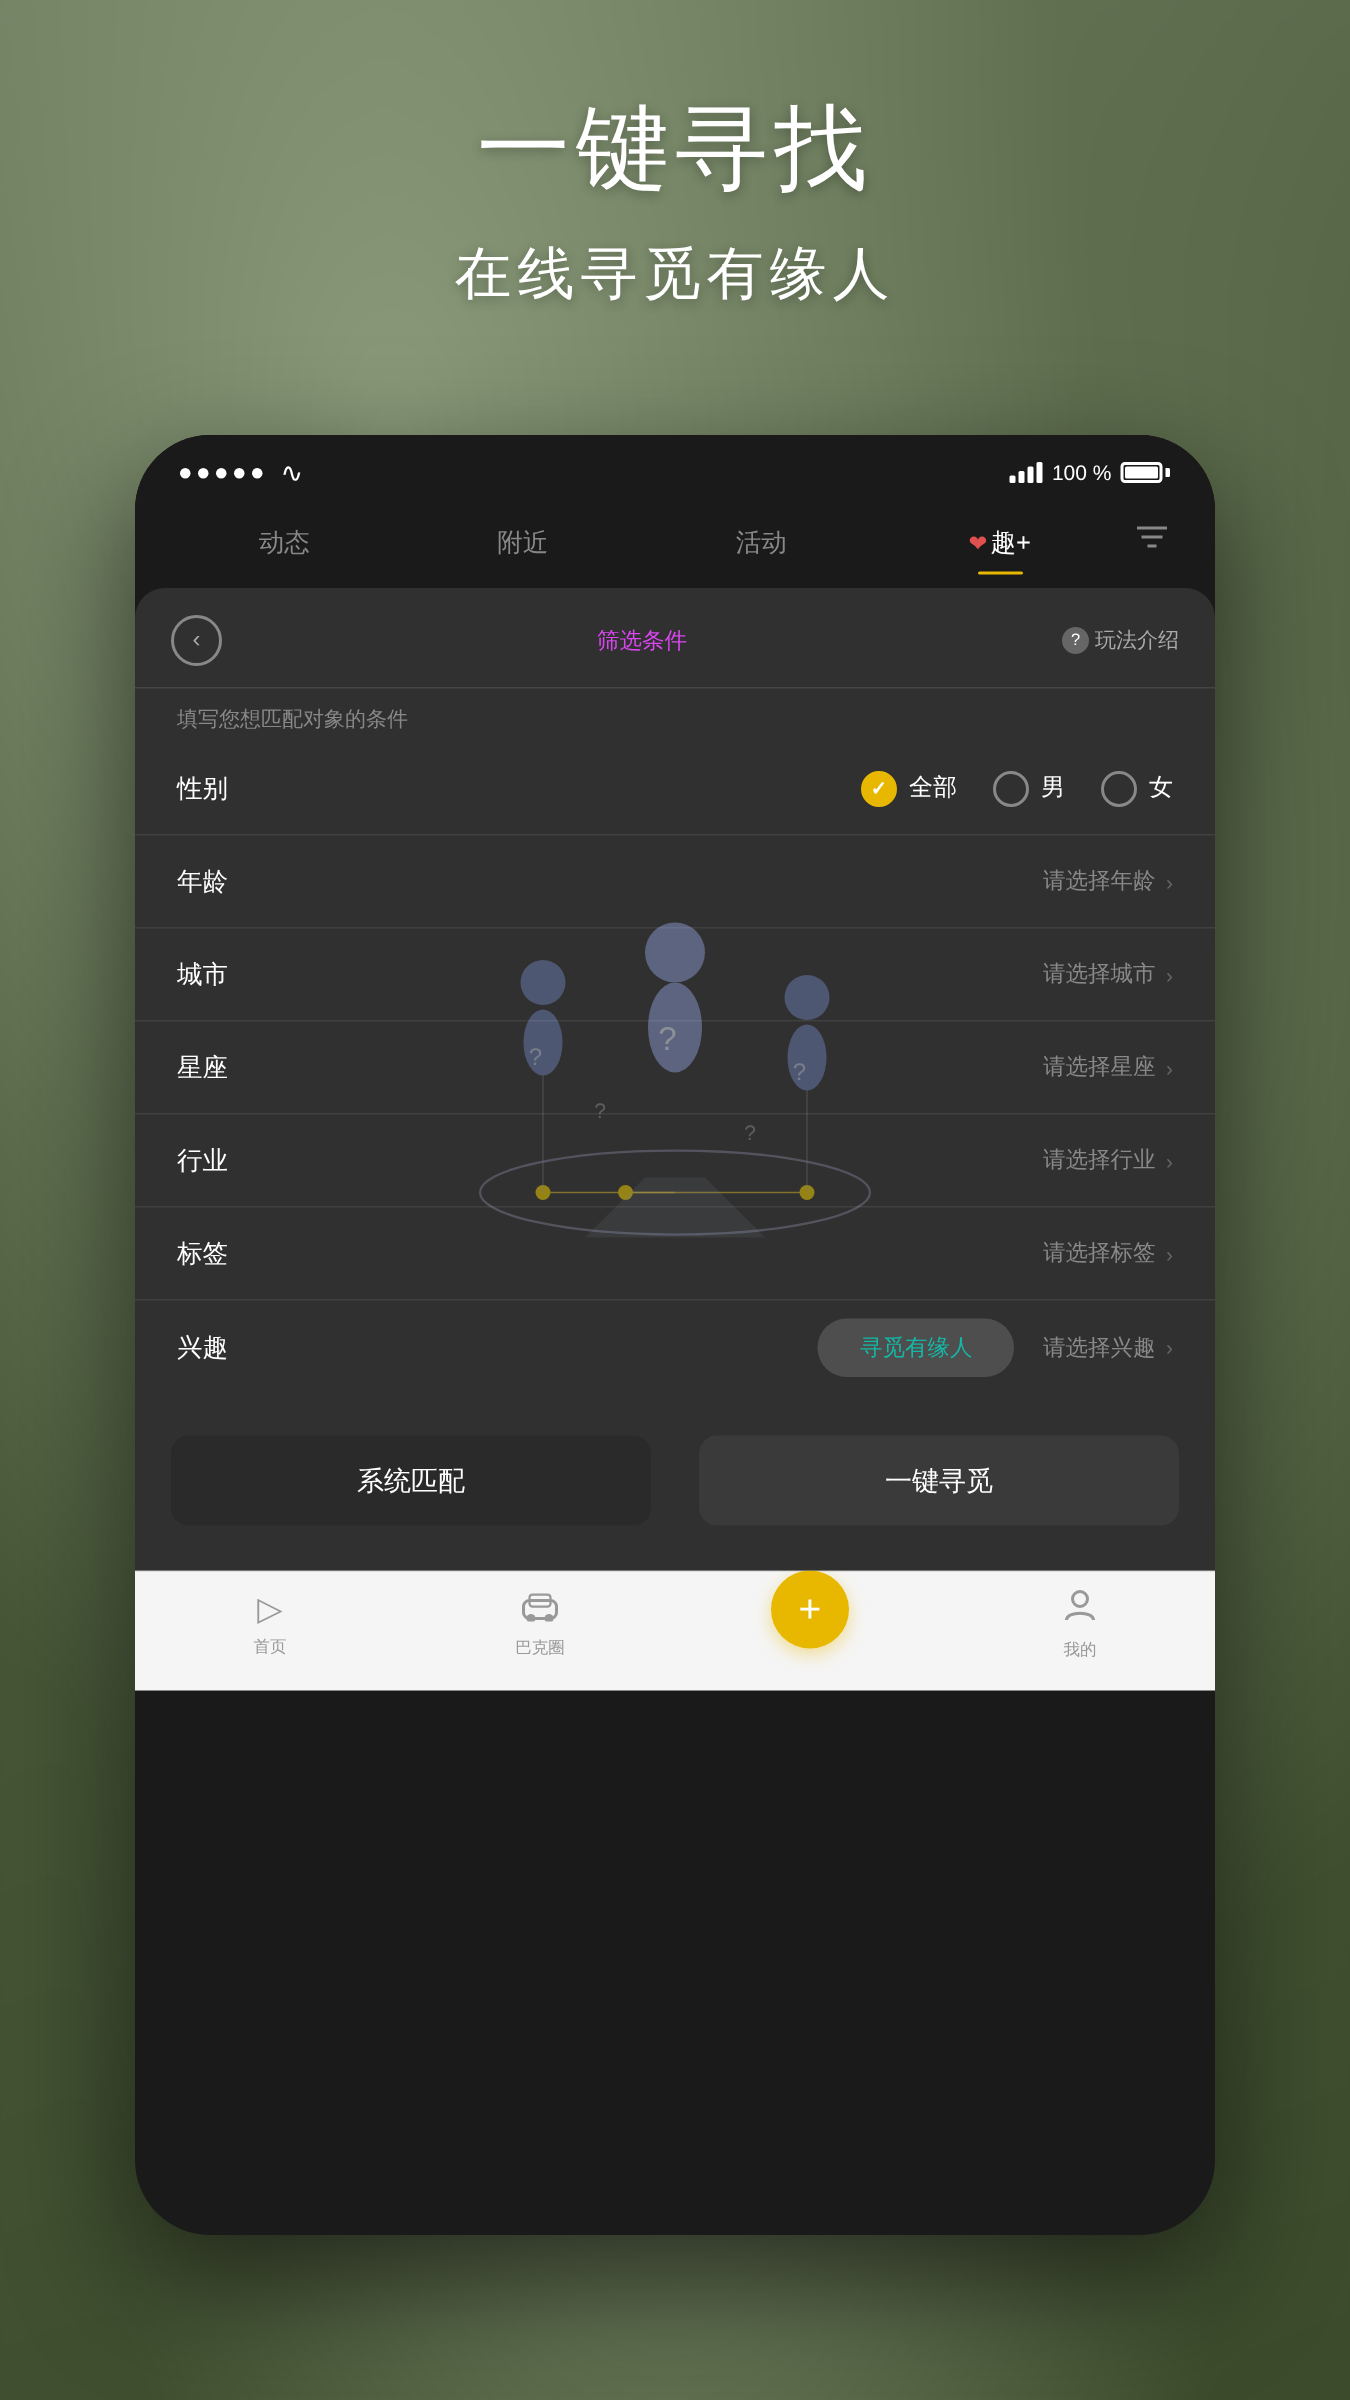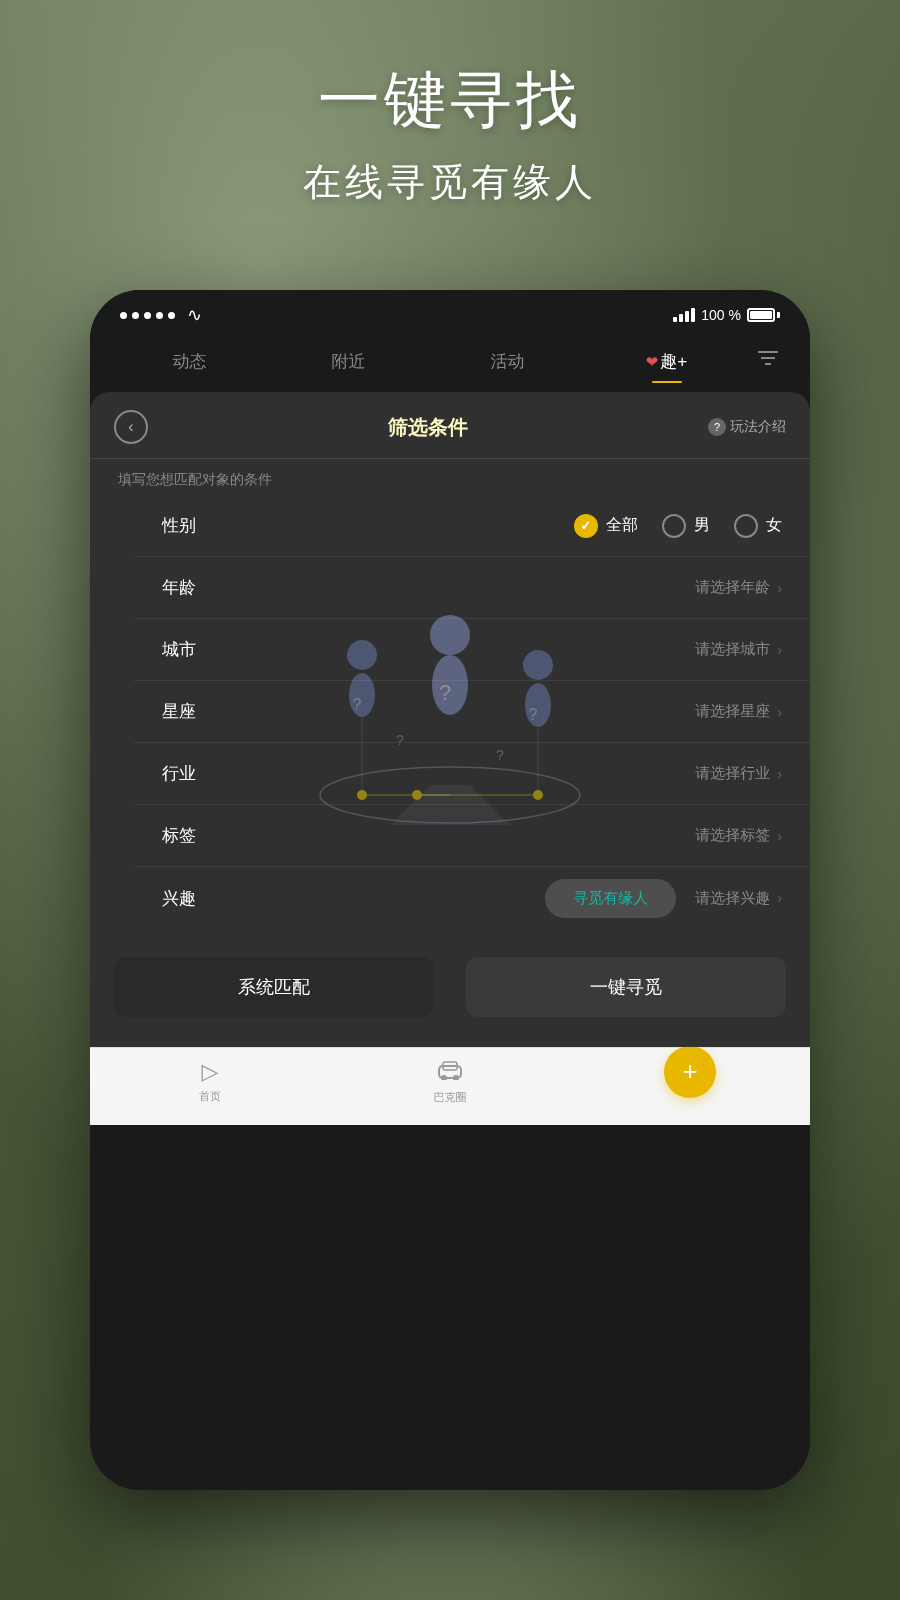--- a/index.html
+++ b/index.html
@@ -208,23 +208,23 @@
       border-radius: 50%;
       border: 2px solid #888;
       display: flex; align-items: center; justify-content: center;
       color: #aaa;
       font-size: 16px;
       cursor: pointer;
       background: transparent;
     }
 
     .modal-title {
-      color: #fef9c3;
-      font-size: 20px;
-      font-weight: 700;
+      color: #d946ef;
+      font-size: 15px;
+      font-weight: 400;
     }
 
     .help-link {
       display: flex; align-items: center; gap: 4px;
       color: #aaa;
       font-size: 14px;
       cursor: pointer;
     }
 
     .help-circle {
@@ -500,21 +500,21 @@
           <ellipse cx="258" cy="150" rx="13" ry="22" fill="#6878a8"></ellipse>
 
           <text x="165" y="145" font-size="22" fill="rgba(255,255,255,0.7)" text-anchor="middle">?</text>
           <text x="77" y="155" font-size="16" fill="rgba(255,255,255,0.5)" text-anchor="middle">?</text>
           <text x="253" y="165" font-size="16" fill="rgba(255,255,255,0.5)" text-anchor="middle">?</text>
           <text x="120" y="190" font-size="14" fill="rgba(255,255,255,0.4)" text-anchor="middle">?</text>
           <text x="220" y="205" font-size="14" fill="rgba(255,255,255,0.4)" text-anchor="middle">?</text>
         </svg>
       </div>
 
-      <div style="position:relative; z-index:2;margin-left:44px;">
+      <div style="position:relative; z-index:2;">
 
         <div class="filter-row">
           <div class="filter-label">性别</div>
           <div class="gender-options">
             <div class="gender-option">
               <div class="radio-circle checked">
                 <span class="radio-check">✓</span>
               </div>
               <span>全部</span>
             </div>
@@ -600,15 +600,24 @@
           <rect x="6" y="4" width="14" height="8" rx="2" fill="none" stroke="#999" stroke-width="1.5"></rect>
           <circle cx="7" cy="20" r="3" fill="#999"></circle>
           <circle cx="19" cy="20" r="3" fill="#999"></circle>
         </svg>
       </div>
       <div class="bottom-nav-label">巴克圈</div>
     </div>
     <div class="bottom-nav-item">
       <div class="bottom-nav-plus">+</div>
     </div>
+    <div class="bottom-nav-item">
+      <div class="bottom-nav-icon">
+        <svg width="22" height="24" viewBox="0 0 22 24">
+          <circle cx="11" cy="8" r="5" fill="none" stroke="#999" stroke-width="2"></circle>
+          <path d="M2 22 C2 16 20 16 20 22" fill="none" stroke="#999" stroke-width="2"></path>
+        </svg>
+      </div>
+      <div class="bottom-nav-label">我的</div>
+    </div>
   </div>
 
 </div>
 
 </body></html>

